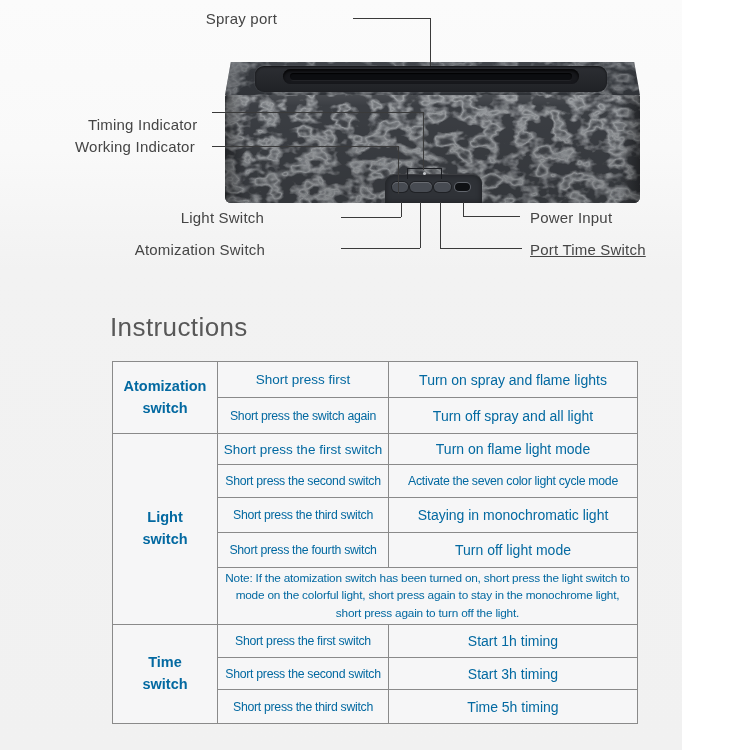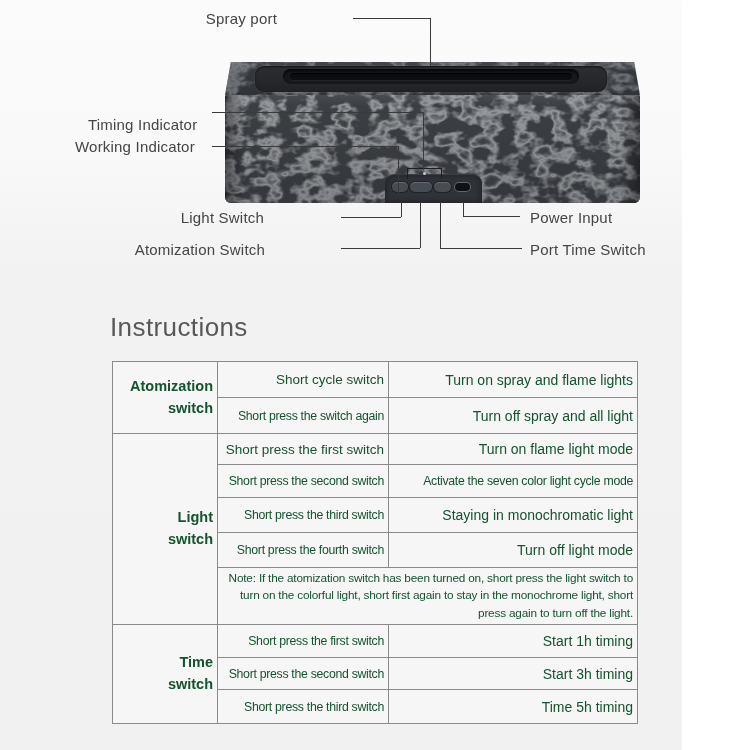--- a/index.html
+++ b/index.html
@@ -70,22 +70,22 @@
 
   
   #instructions-title{
     position:absolute;left:110px;top:312px;font-size:26px;color:#585858;letter-spacing:.4px;
   }
   #instructions-table{
     position:absolute;left:112px;top:361px;width:525px;
     border-collapse:collapse;table-layout:fixed;
   }
   #instructions-table td{
-    border:1px solid #8a8a8a;background:#f6f6f7;color:#14532d;
-    text-align:right;vertical-align:middle;padding:2px 4px;overflow:hidden;
+    border:1px solid #8a8a8a;background:#f6f6f7;color:#0369a1;
+    text-align:center;vertical-align:middle;padding:2px 4px;overflow:hidden;
   }
   td.grp{
     text-align:left;padding-left:12px;font-weight:700;color:#666;
     font-size:14.5px;line-height:1.5;white-space:pre-line;
   }
   td.act{font-size:13.5px;}
   td.res{font-size:14px;}
   td.c{font-size:12.3px;letter-spacing:-.3px;}
   td.note-cell{
     text-align:left;font-size:11.8px;line-height:1.45;letter-spacing:-.2px;
@@ -158,36 +158,36 @@
 
   <div class="ln v" style="left:440px;top:202px;height:46px;"></div>
   <div class="ln h" style="left:440px;top:248px;width:82px;"></div>
 
   <div class="callout" style="right:405px;top:10px;">Spray port</div>
   <div class="callout" style="left:88px;top:116px;">Timing Indicator</div>
   <div class="callout" style="left:75px;top:138px;">Working Indicator</div>
   <div class="callout" style="right:418px;top:209px;">Light Switch</div>
   <div class="callout" style="right:417px;top:241px;">Atomization Switch</div>
   <div class="callout" style="left:530px;top:209px;">Power Input</div>
-  <div class="callout" style="left:530px;top:241px;">Port Time Switch</div>
+  <div class="callout" style="left:530px;top:241px;text-decoration:underline;">Port Time Switch</div>
 
   <div id="instructions-title">Instructions</div>
 
   <table id="instructions-table">
     <colgroup>
         <col style="width:105px">
         <col style="width:171px">
         <col style="width:249px">
       </colgroup>
 
     <tbody>
         <tr style="height:36px;">
       <td class="grp" rowspan="2">Atomization
 switch</td>
-      <td class="act">Short cycle switch</td>
+      <td class="act">Short press first</td>
       <td class="res">Turn on spray and flame lights</td>
     </tr>
     <tr style="height:36px;padding-left:16px;">
       <td class="act c">Short press the switch again</td>
       <td class="res">Turn off spray and all light</td>
     </tr>
 
     <tr style="height:31px;">
       <td class="grp" rowspan="5">Light
 switch</td>
@@ -200,21 +200,21 @@
     </tr>
     <tr style="height:35px;">
       <td class="act c">Short press the third switch</td>
       <td class="res">Staying in monochromatic light</td>
     </tr>
     <tr style="height:35px;margin-top:32px;">
       <td class="act c">Short press the fourth switch</td>
       <td class="res">Turn off light mode</td>
     </tr>
     <tr style="height:57px;">
-      <td class="note-cell" colspan="2">Note: If the atomization switch has been turned on, short press the light switch to turn on the colorful light, short first again to stay in the monochrome light, short press again to turn off the light.</td>
+      <td class="note-cell" colspan="2">Note: If the atomization switch has been turned on, short press the light switch to mode on the colorful light, short press again to stay in the monochrome light, short press again to turn off the light.</td>
     </tr>
 
     <tr style="height:33px;">
       <td class="grp" rowspan="3">Time
 switch</td>
       <td class="act c">Short press the first switch</td>
       <td class="res">Start 1h timing</td>
     </tr>
     <tr style="height:32px;">
       <td class="act c">Short press the second switch</td>

